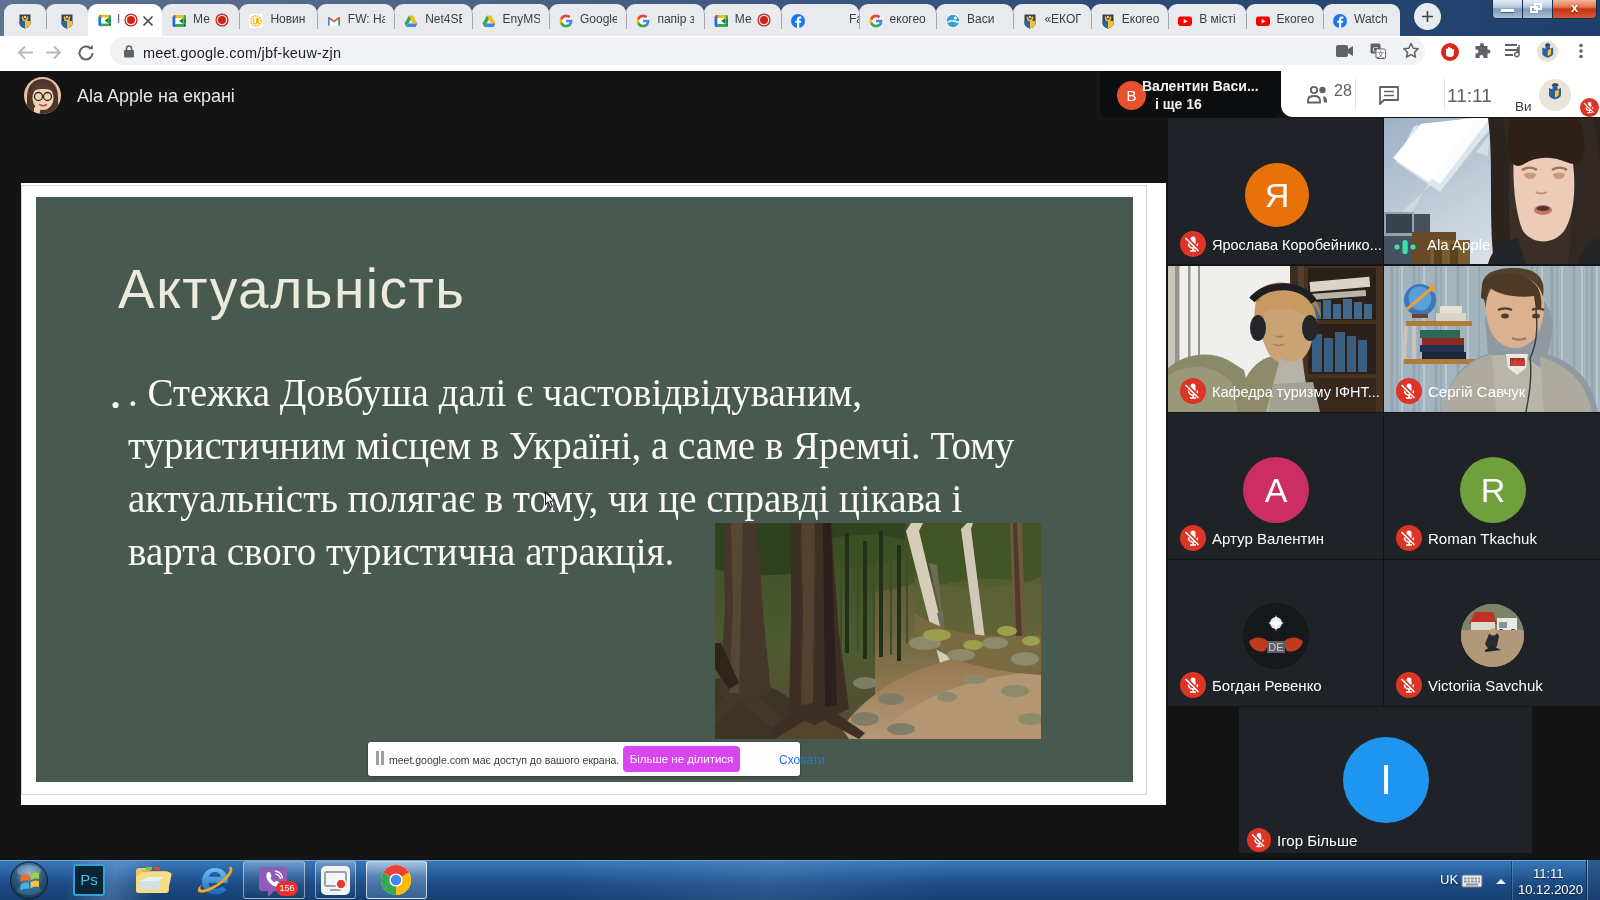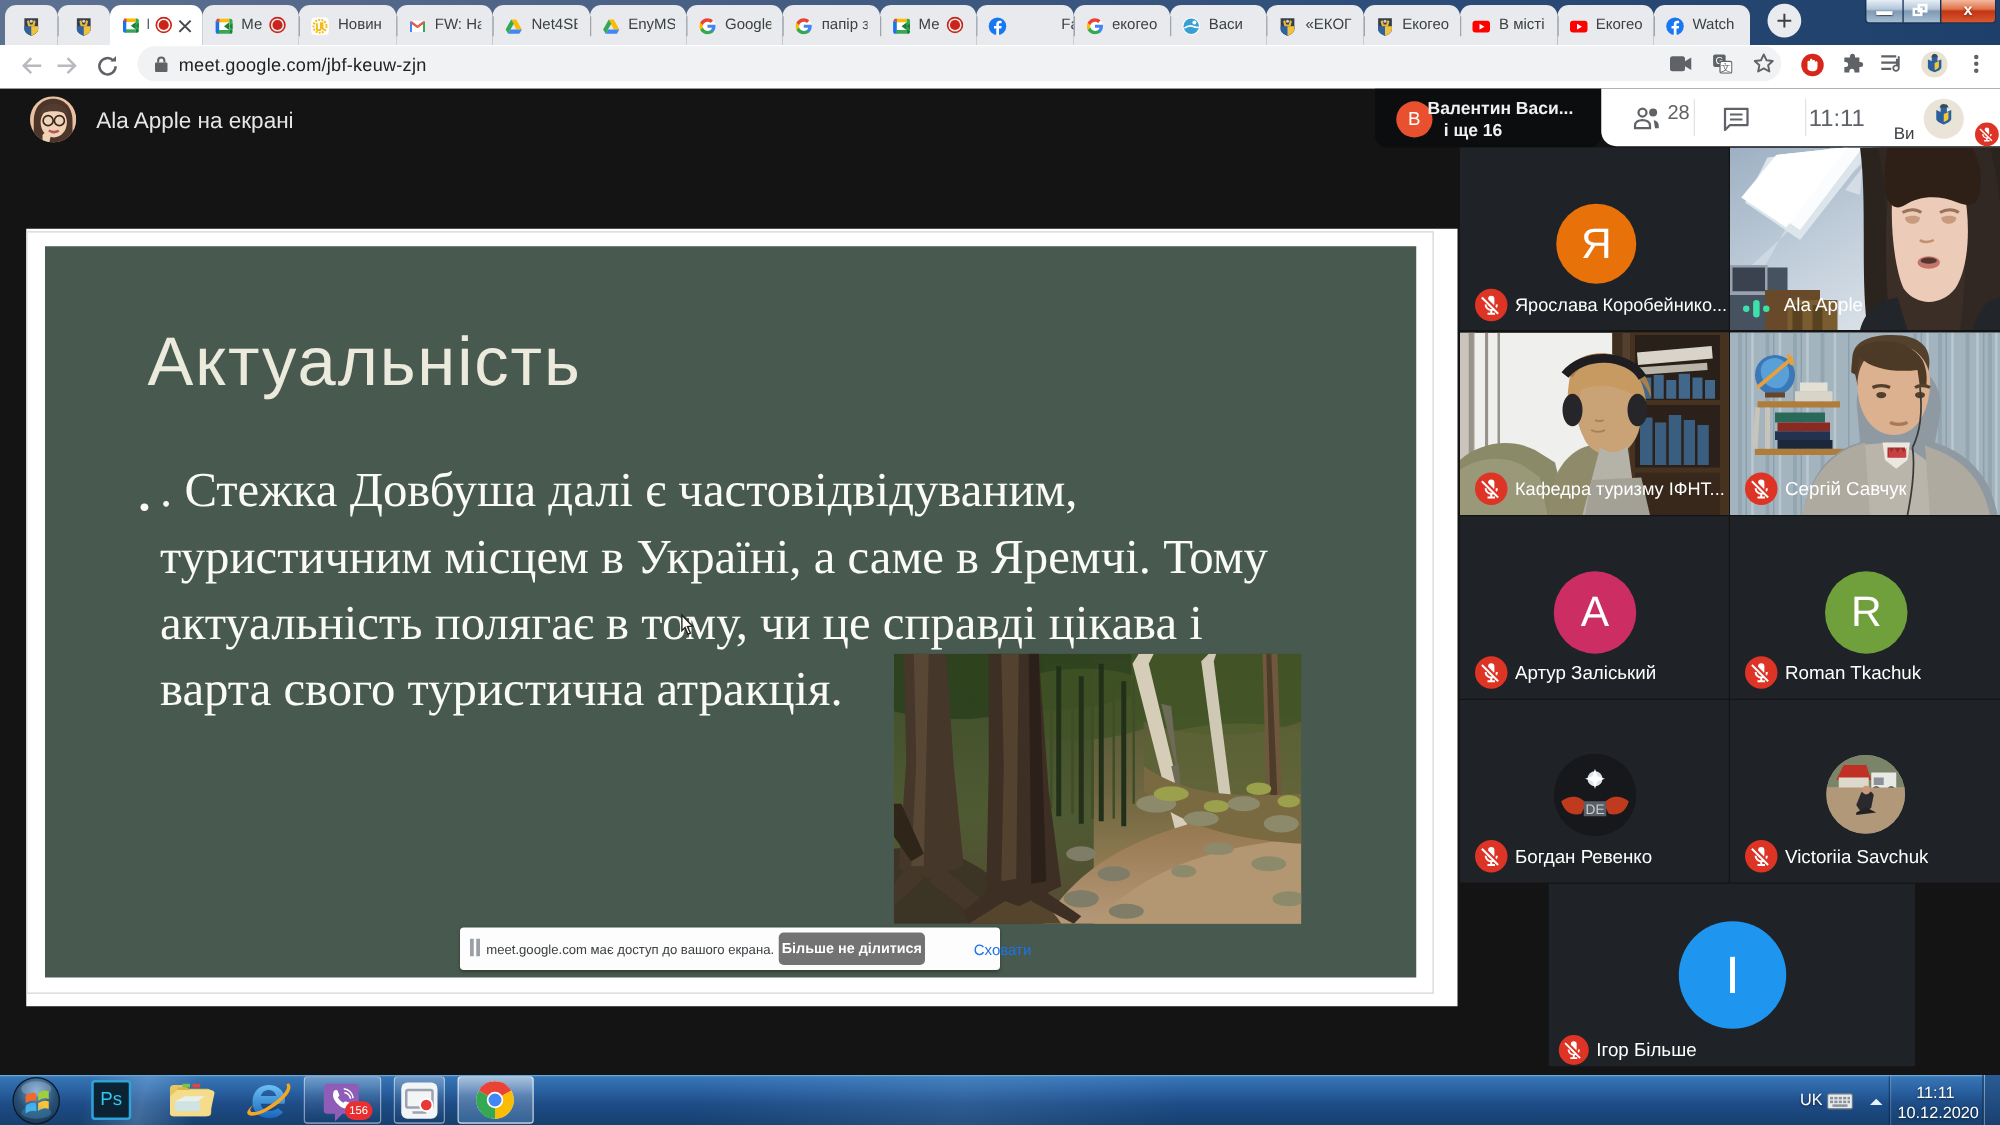--- a/index.html
+++ b/index.html
@@ -475,21 +475,21 @@
       <ellipse cx="186" cy="206" rx="14" ry="6"></ellipse>
     </g>
 </svg>
 <svg class="a" style="left:544px;top:491px" width="13" height="18" viewBox="0 0 13 18">
 <path d="M1.5 1l8.5 9-4 .3 2.3 5.2-2 .9-2.2-5.4-2.6 2.5z" fill="#fff" stroke="#222" stroke-width="1.1"></path>
   </svg>
 <div class="a" style="left:368px;top:742px;width:432px;height:34px;background:#fdfdfd;border-radius:3px;box-shadow:0 1px 3px rgba(0,0,0,.35)"></div>
 <div class="a" style="left:376px;top:751px;width:3px;height:14px;background:#9aa0a6"></div>
 <div class="a" style="left:381px;top:751px;width:3px;height:14px;background:#9aa0a6"></div>
 <div class="a" style="left:389px;top:754px;font-size:10.5px;color:#3c4043">meet.google.com має доступ до вашого екрана.</div>
-<div class="a" style="left:623px;top:746px;width:117px;height:26px;background:#737373;border-radius:4px;color:#fff;font-size:11.5px;font-weight:bold;text-align:center;line-height:26px;white-space:nowrap">Більше не ділитися</div>
+<div class="a" style="left:623px;top:746px;width:117px;height:26px;background:#d946ef;border-radius:4px;color:#fff;font-size:11.5px;font-weight:normal;text-align:center;line-height:26px;white-space:nowrap">Більше не ділитися</div>
 <div class="a" style="left:779px;top:753px;font-size:12px;color:#1a73e8">Сховати</div>
 <div class="a" style="left:1100px;top:71px;width:181px;height:47px;background:#0c0d0e;border-radius:0 0 10px 10px"></div>
 <div class="circ" style="left:1117px;top:81px;width:29px;height:29px;background:#e8502f;font-size:15px">В</div>
 <div class="a" style="left:1142px;top:78px;font-size:14px;font-weight:bold;color:#f1f1f1">Валентин Васи...</div>
 <div class="a" style="left:1155px;top:96px;font-size:14px;font-weight:bold;color:#f1f1f1">і ще 16</div>
 <div class="a" style="left:1281px;top:71px;width:319px;height:46px;background:#fff;border-radius:0 0 0 12px"></div>
 <svg class="a" style="left:1306px;top:83px" width="26" height="22" viewBox="0 0 26 22">
 <g fill="none" stroke="#5f6368" stroke-width="1.8">
 <circle cx="8" cy="7" r="3.2"></circle>
 <path d="M2 19.5v-2c0-3 2.7-4.5 6-4.5s6 1.5 6 4.5v2z"></path>
@@ -695,21 +695,21 @@
 <svg class="a" style="left:1180px;top:525px" width="26" height="26" viewBox="0 0 26 26">
     <g transform="scale(1.0)" fill="none" stroke="#fff">
       <rect x="10.5" y="5.5" width="5" height="9" rx="2.5" fill="#fff" stroke="none"></rect>
       <path d="M8.5 12.5c0 2.5 2 4.5 4.5 4.5s4.5-2 4.5-4.5" stroke-width="1.6" fill="none"></path>
       <line x1="13" y1="17" x2="13" y2="20" stroke-width="1.6"></line>
       <line x1="10" y1="20" x2="16" y2="20" stroke-width="1.6"></line>
       <line x1="6.5" y1="6" x2="19.5" y2="19" stroke-width="2" stroke="#dd3425"></line>
       <line x1="5.5" y1="7" x2="18.5" y2="20" stroke-width="1.6" stroke="#fff"></line>
     </g>
   </svg>
-<div class="lbl" style="left:1212px;top:530px">Артур Заліський</div>
+<div class="lbl" style="left:1212px;top:530px">Артур Валентин</div>
 <div class="a" style="left:1384px;top:413px;width:216px;height:146px;background:#1f2226;overflow:hidden"></div>
 <div class="circ" style="left:1460px;top:457px;width:66px;height:66px;background:#6fa03c;font-size:34px">R</div>
 <div class="mute" style="left:1396px;top:525px;width:26px;height:26px"></div>
 <svg class="a" style="left:1396px;top:525px" width="26" height="26" viewBox="0 0 26 26">
     <g transform="scale(1.0)" fill="none" stroke="#fff">
       <rect x="10.5" y="5.5" width="5" height="9" rx="2.5" fill="#fff" stroke="none"></rect>
       <path d="M8.5 12.5c0 2.5 2 4.5 4.5 4.5s4.5-2 4.5-4.5" stroke-width="1.6" fill="none"></path>
       <line x1="13" y1="17" x2="13" y2="20" stroke-width="1.6"></line>
       <line x1="10" y1="20" x2="16" y2="20" stroke-width="1.6"></line>
       <line x1="6.5" y1="6" x2="19.5" y2="19" stroke-width="2" stroke="#dd3425"></line>

